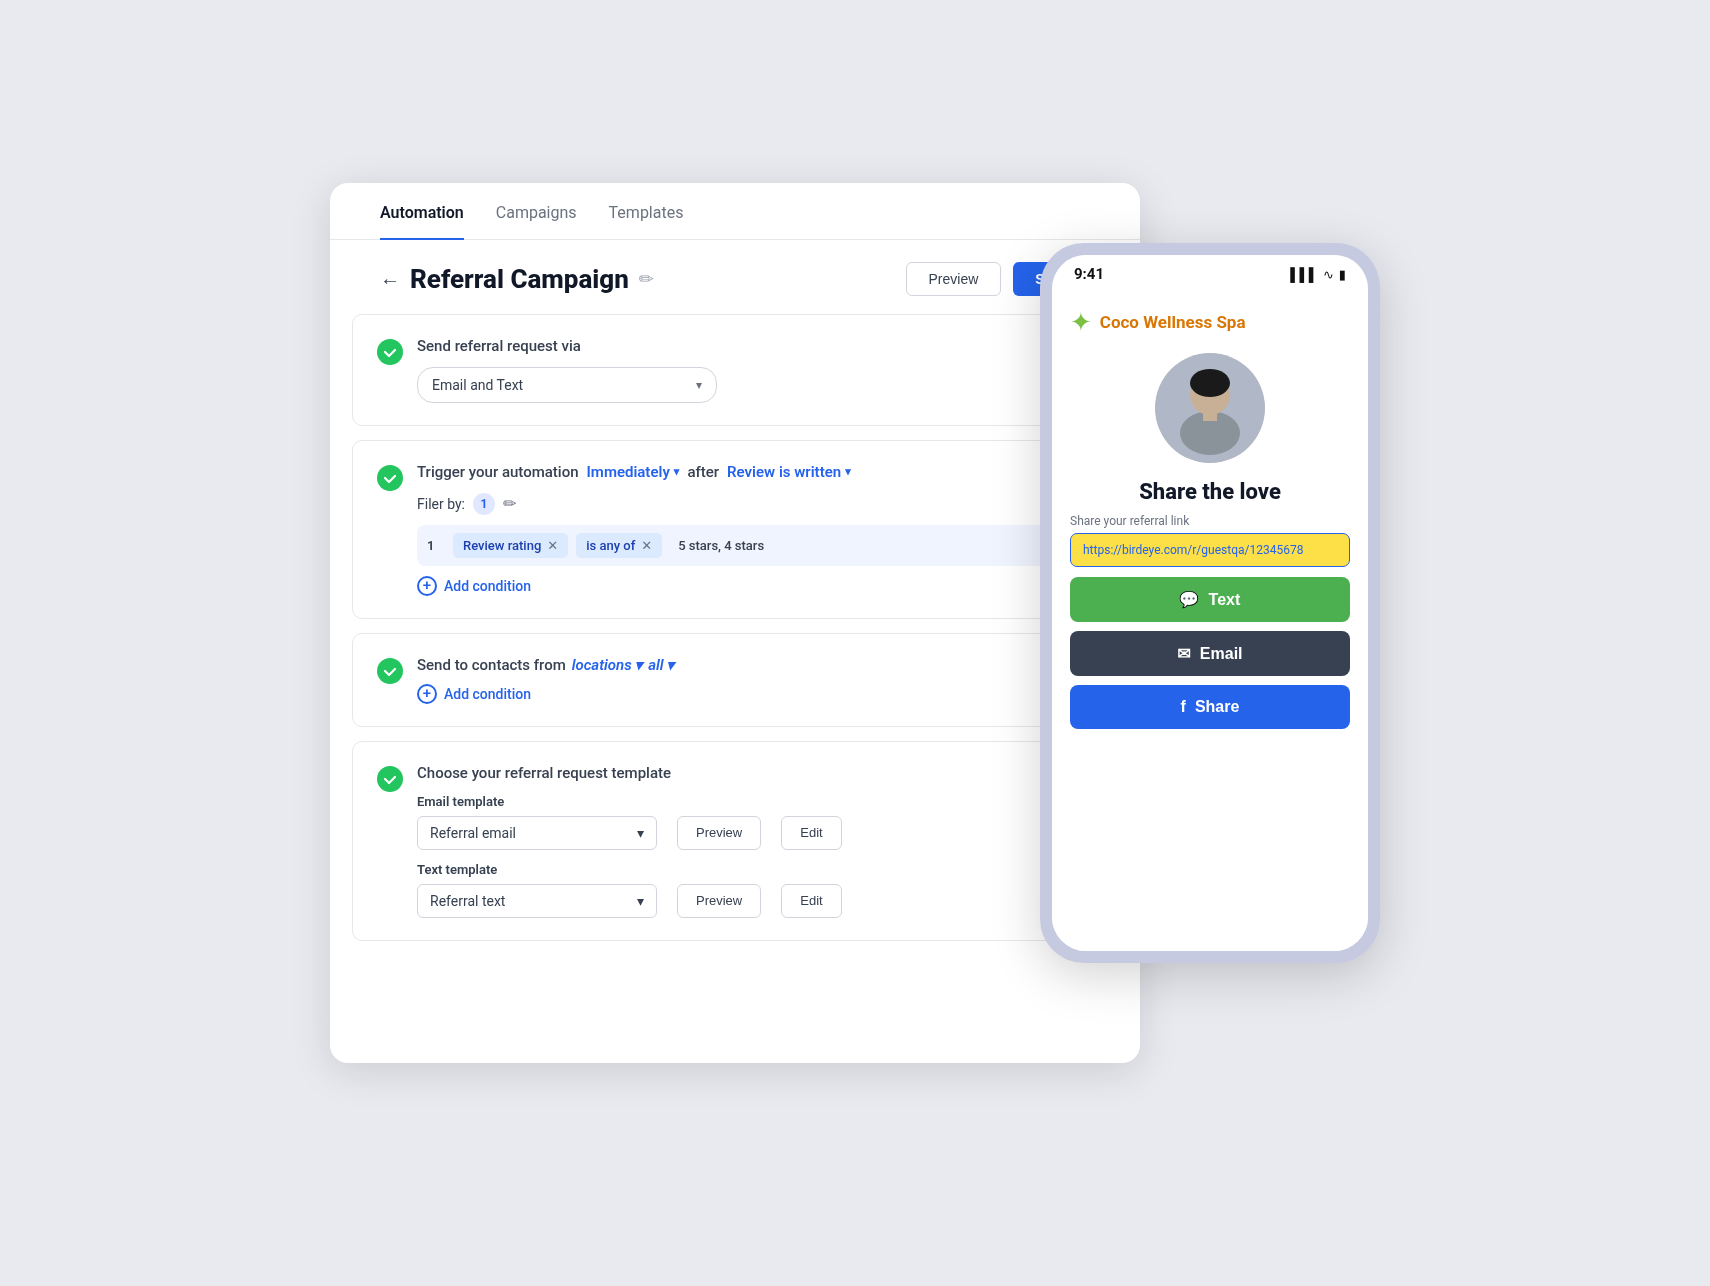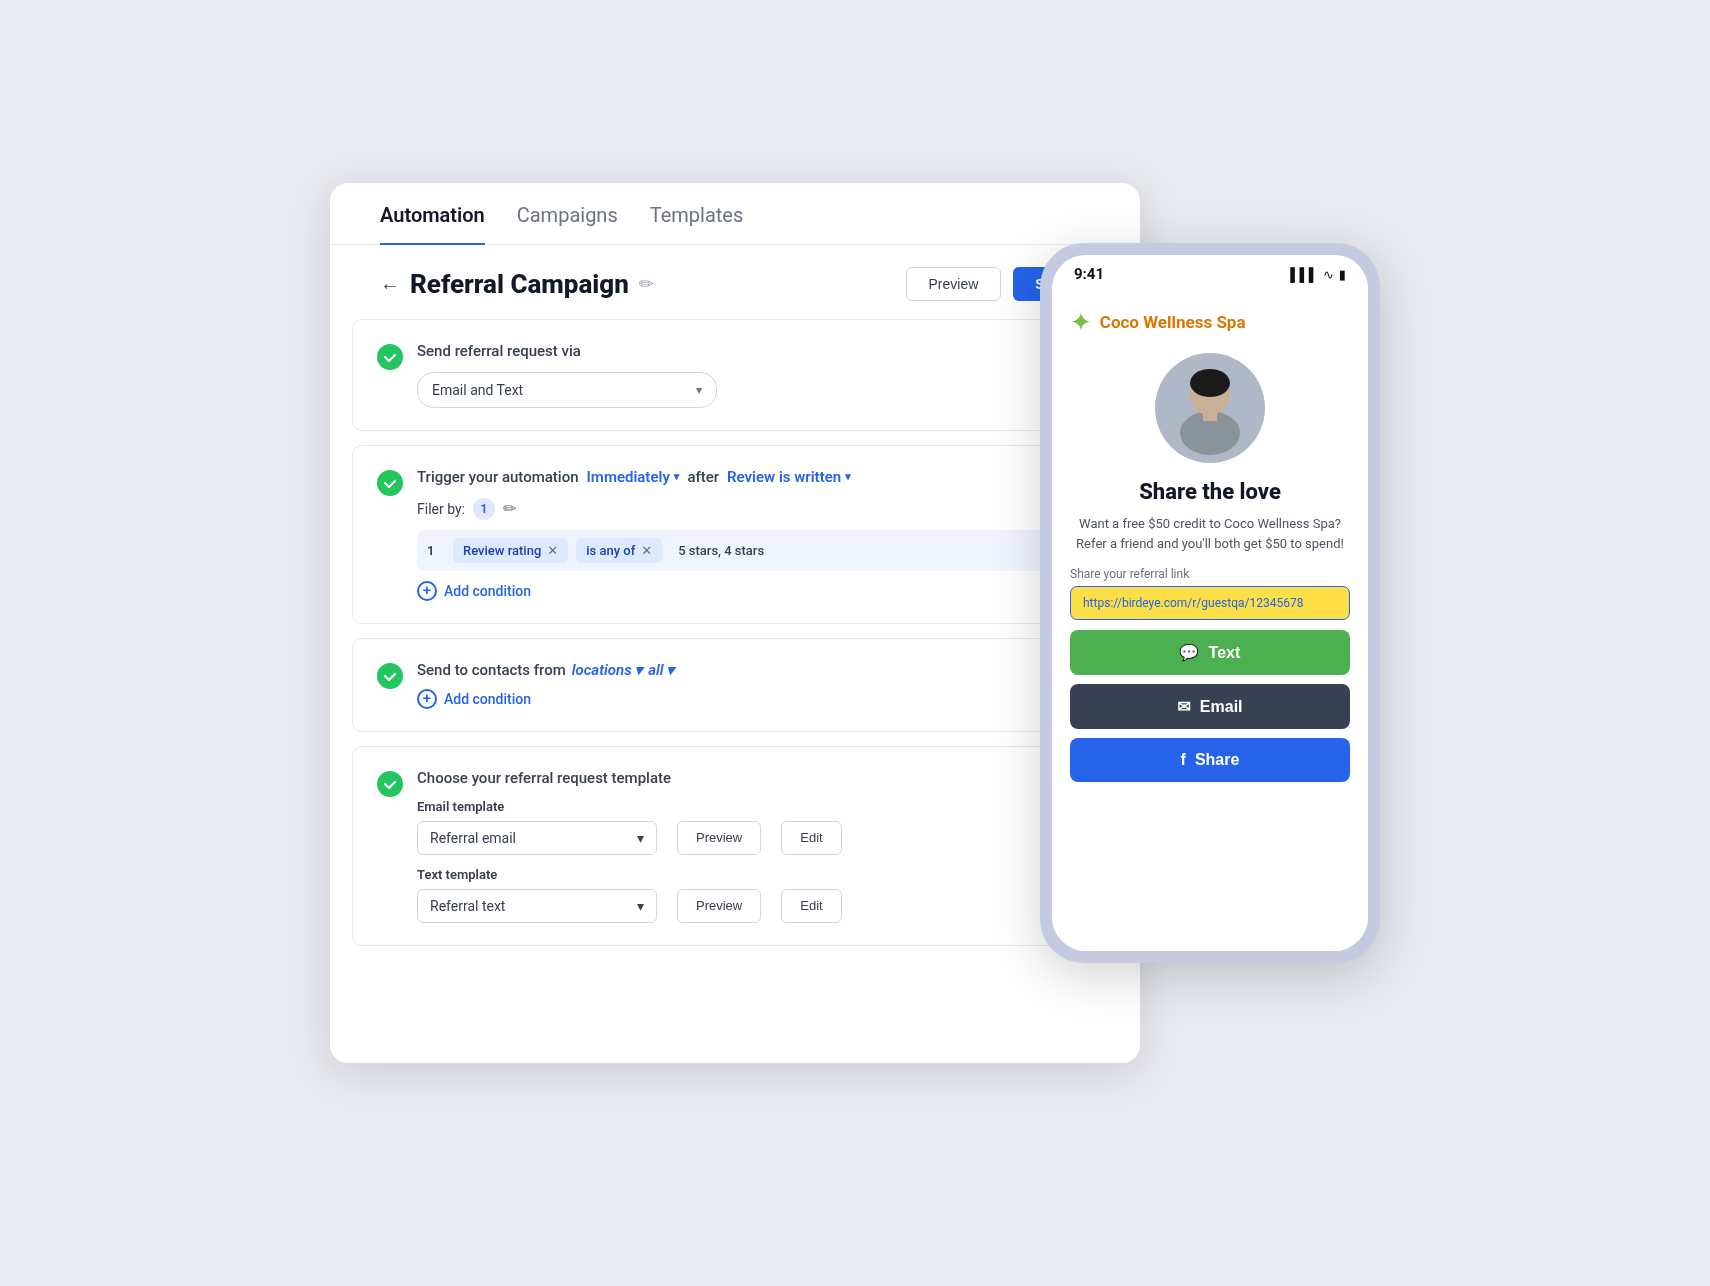--- a/index.html
+++ b/index.html
@@ -35,21 +35,21 @@
     
     .tabs {
       display: flex;
       gap: 32px;
       padding: 0 50px;
       border-bottom: 1.5px solid #e5e7eb;
       margin-bottom: 0;
     }
     .tab {
       padding: 20px 0 16px;
-      font-size: 20px;
+      font-size: 16px;
       color: #6b7280;
       cursor: pointer;
       border-bottom: 2.5px solid transparent;
       margin-bottom: -1.5px;
     }
     .tab.active {
       color: #111827;
       font-weight: 600;
       border-bottom: 2.5px solid #2563eb;
     }
@@ -640,21 +640,20 @@
             <ellipse cx="55" cy="80" rx="30" ry="22" fill="#8a929a"></ellipse>
 
             <circle cx="55" cy="42" r="20" fill="#c8b097"></circle>
 
             <ellipse cx="55" cy="30" rx="20" ry="14" fill="#1a1a1a"></ellipse>
 
             <rect x="48" y="56" width="14" height="12" fill="#c8b097"></rect>
           </svg>
         </div>
         <div class="share-title">Share the love</div>
-        <div class="share-desc">Want a free $50 credit to Coco Wellness Spa? Refer a friend and you'll both get $50 to spend!</div>
         <div class="share-link-label">Share your referral link</div>
         <div class="share-link-box">https://birdeye.com/r/guestqa/12345678</div>
         <button class="phone-btn btn-text-green">
           <span class="phone-btn-icon">💬</span>
           <span>Text</span>
         </button>
         <button class="phone-btn btn-email-dark">
           <span class="phone-btn-icon">✉</span>
           <span>Email</span>
         </button>

